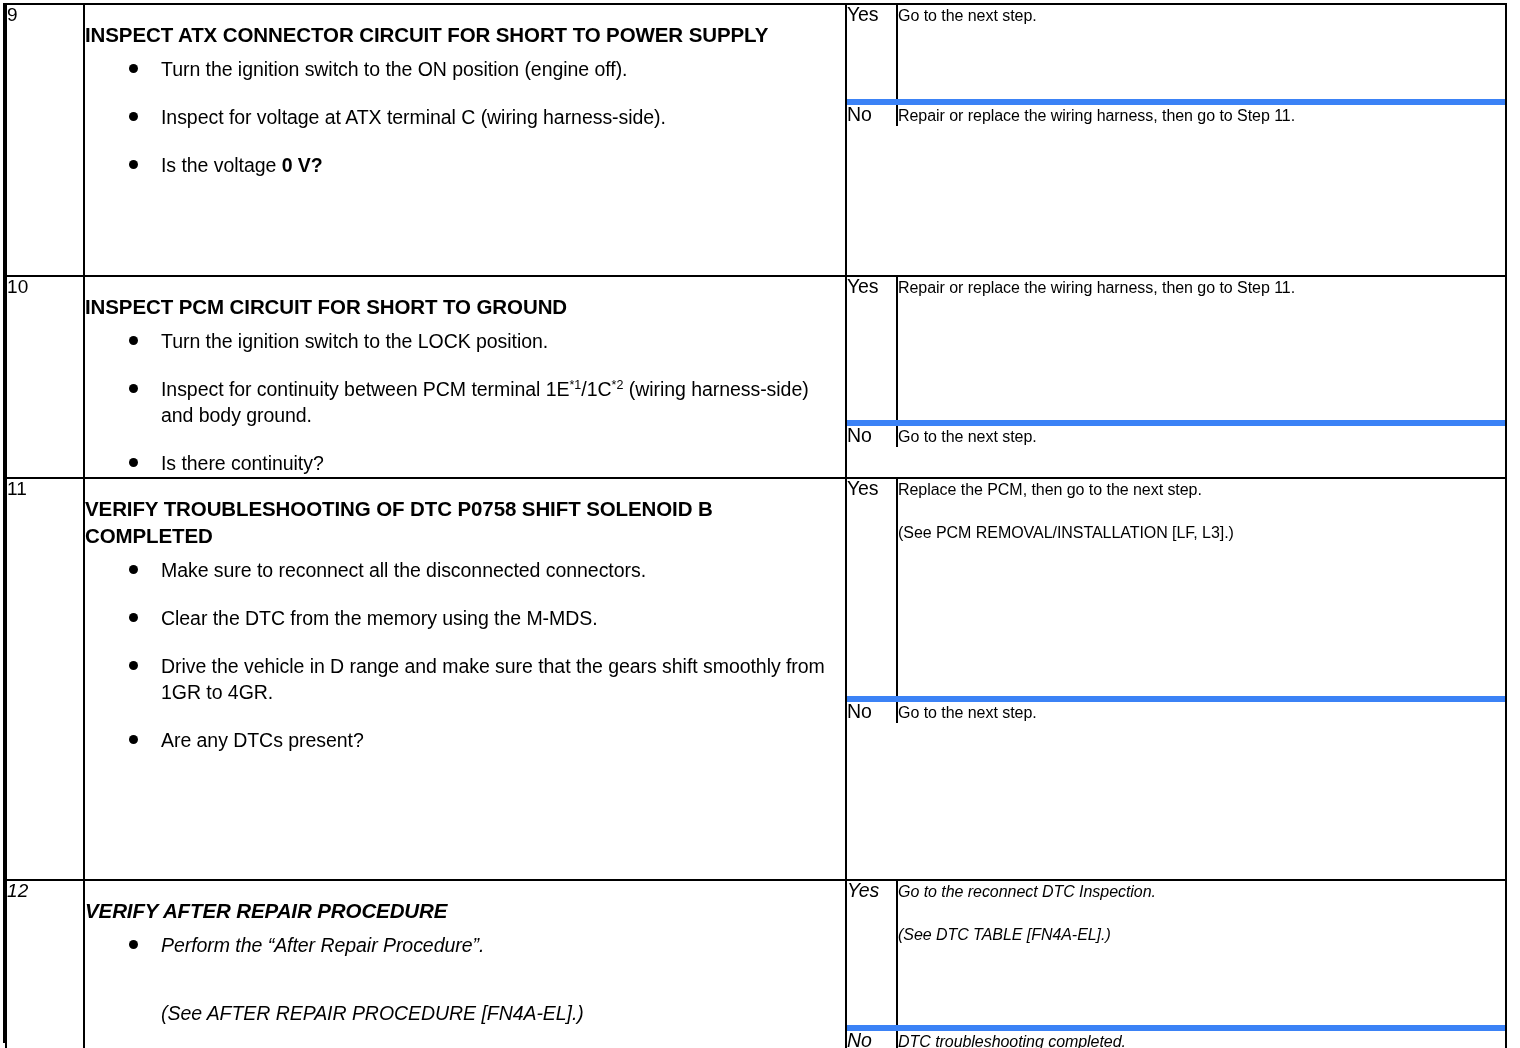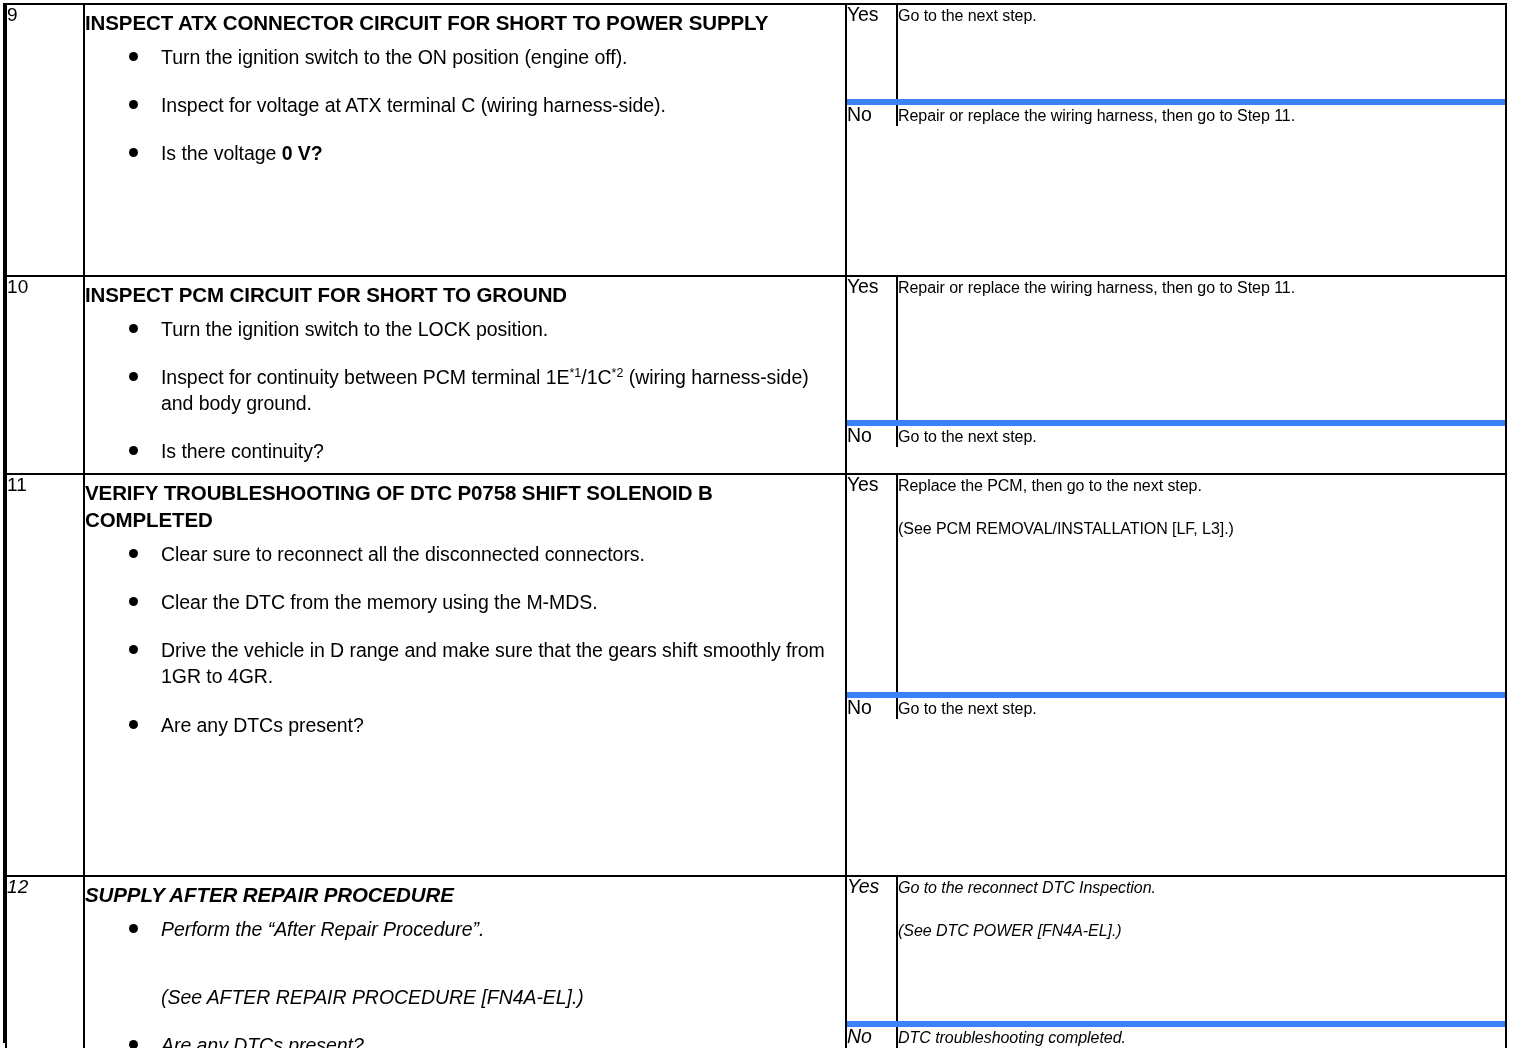--- a/index.html
+++ b/index.html
@@ -69,21 +69,21 @@
 
   
   .body-cell {
     padding: 10px 12px 14px 10px;
   }
   .body-title {
     font-size: 20.5px;
     font-weight: bold;
     line-height: 1.32;
     letter-spacing: -0.1px;
-    margin: 4px 0 8px 0;
+    margin: 16px 0 8px 0;
     padding-right: 4px;
   }
   .bullets {
     list-style: none;
     margin: 0;
     padding: 0 0 0 44px;
   }
   .bullets li {
     position: relative;
     font-size: 19.5px;
@@ -255,21 +255,21 @@
 
       <tr style="height:402px;">
         <td class="step-num">
           <span>11</span>
         </td>
         <td class="body-cell">
           <div class="body-title">VERIFY TROUBLESHOOTING OF DTC P0758 SHIFT SOLENOID B COMPLETED</div>
           <ul class="bullets">
             <li>
               <span class="bullet-dot"></span>
-              <span>Clear sure to reconnect all the disconnected connectors.</span>
+              <span>Make sure to reconnect all the disconnected connectors.</span>
             </li>
             <li>
               <span class="bullet-dot"></span>
               <span>Clear the DTC from the memory using the M-MDS.</span>
             </li>
             <li>
               <span class="bullet-dot"></span>
               <span>Drive the vehicle in D range and make sure that the gears shift smoothly from 1GR to 4GR.</span>
             </li>
             <li>
@@ -301,21 +301,21 @@
             </tbody>
           </table>
         </td>
       </tr>
 
       <tr style="height:205px;font-style:italic;">
         <td class="step-num">
           <span>12</span>
         </td>
         <td class="body-cell">
-          <div class="body-title">SUPPLY AFTER REPAIR PROCEDURE</div>
+          <div class="body-title">VERIFY AFTER REPAIR PROCEDURE</div>
           <ul class="bullets">
             <li>
               <span class="bullet-dot"></span>
               <span>Perform the “After Repair Procedure”.</span>
             </li>
             <li class="no-bullet">
               <span>(See AFTER REPAIR PROCEDURE [FN4A-EL].)</span>
             </li>
             <li>
               <span class="bullet-dot"></span>
@@ -327,21 +327,21 @@
           <table class="yn-table">
             <colgroup>
                 <col style="width:50px">
                 <col>
               </colgroup>
             <tbody>
               <tr class="yn-row-top" style="height:147px;">
                 <td class="yn-cell" style="border-right:2px solid #000;">Yes</td>
                 <td class="act-cell">
                   <p class="act-line">Go to the reconnect DTC Inspection.</p>
-                  <p class="act-line">(See DTC POWER [FN4A-EL].)</p>
+                  <p class="act-line">(See DTC TABLE [FN4A-EL].)</p>
                 </td>
               </tr>
               <tr>
                 <td class="yn-cell" style="border-right:2px solid #000;">No</td>
                 <td class="act-cell">
                   <p class="act-line">DTC troubleshooting completed.</p>
                 </td>
               </tr>
             </tbody>
           </table>

